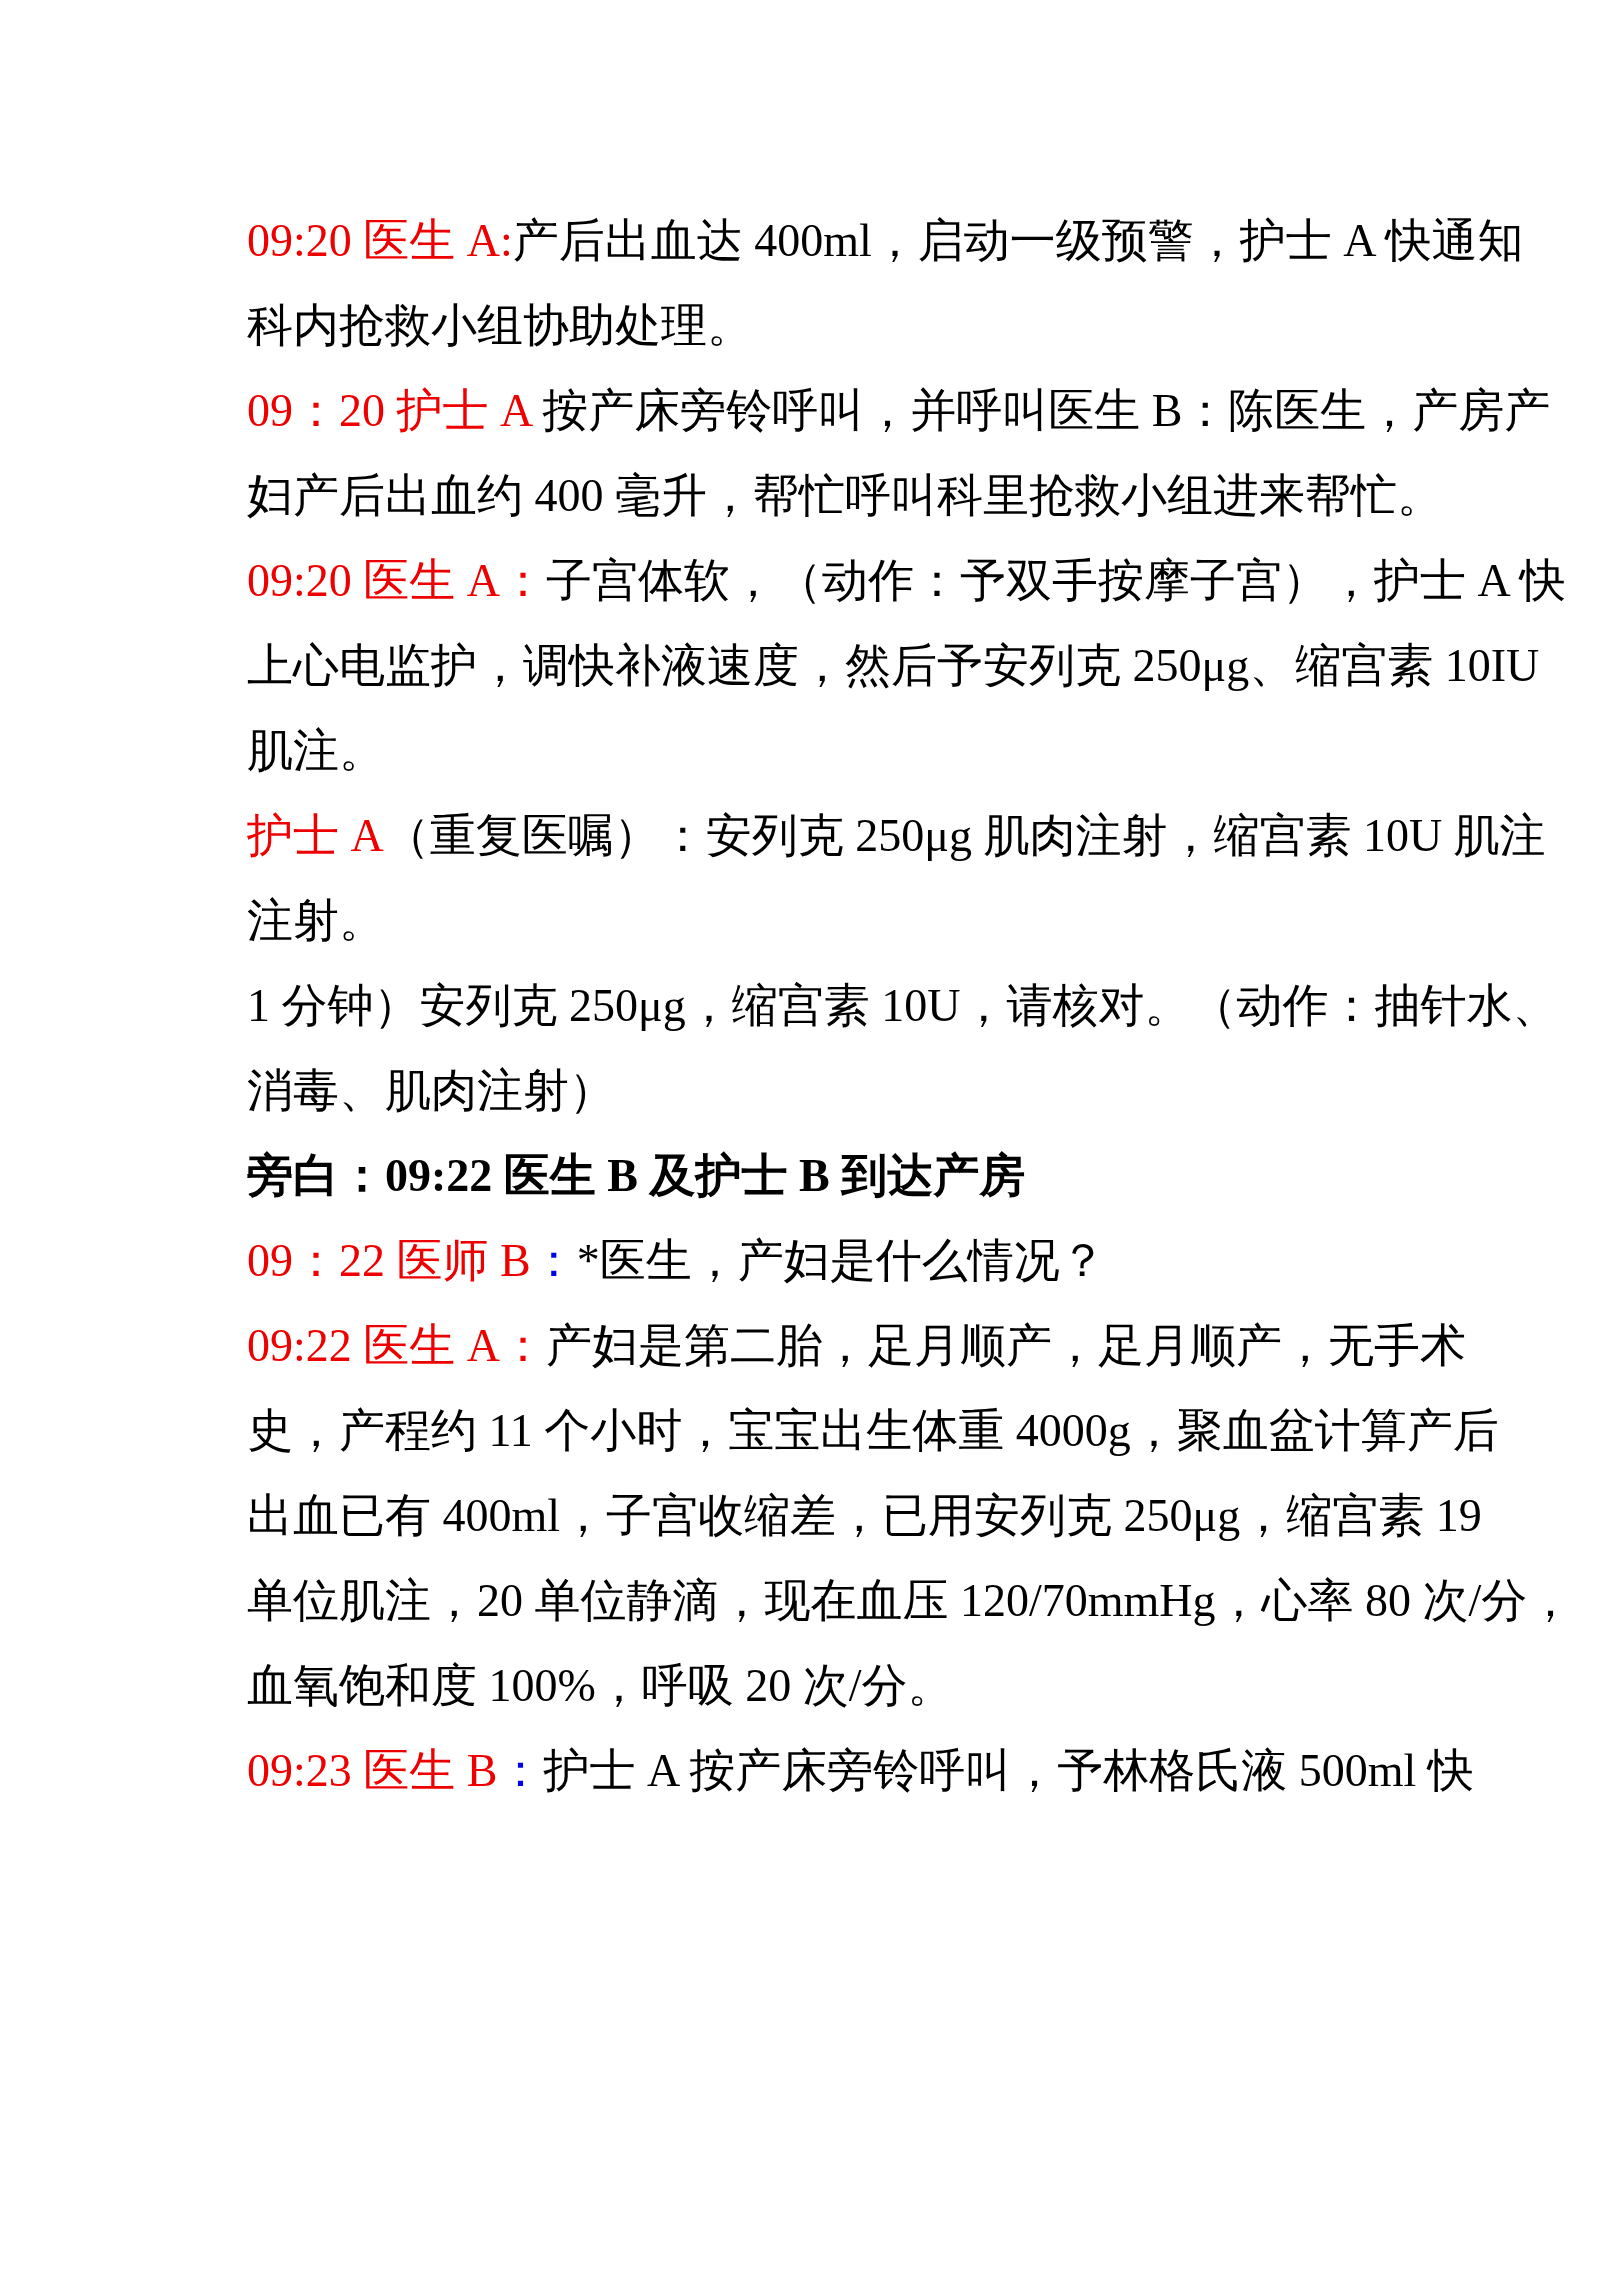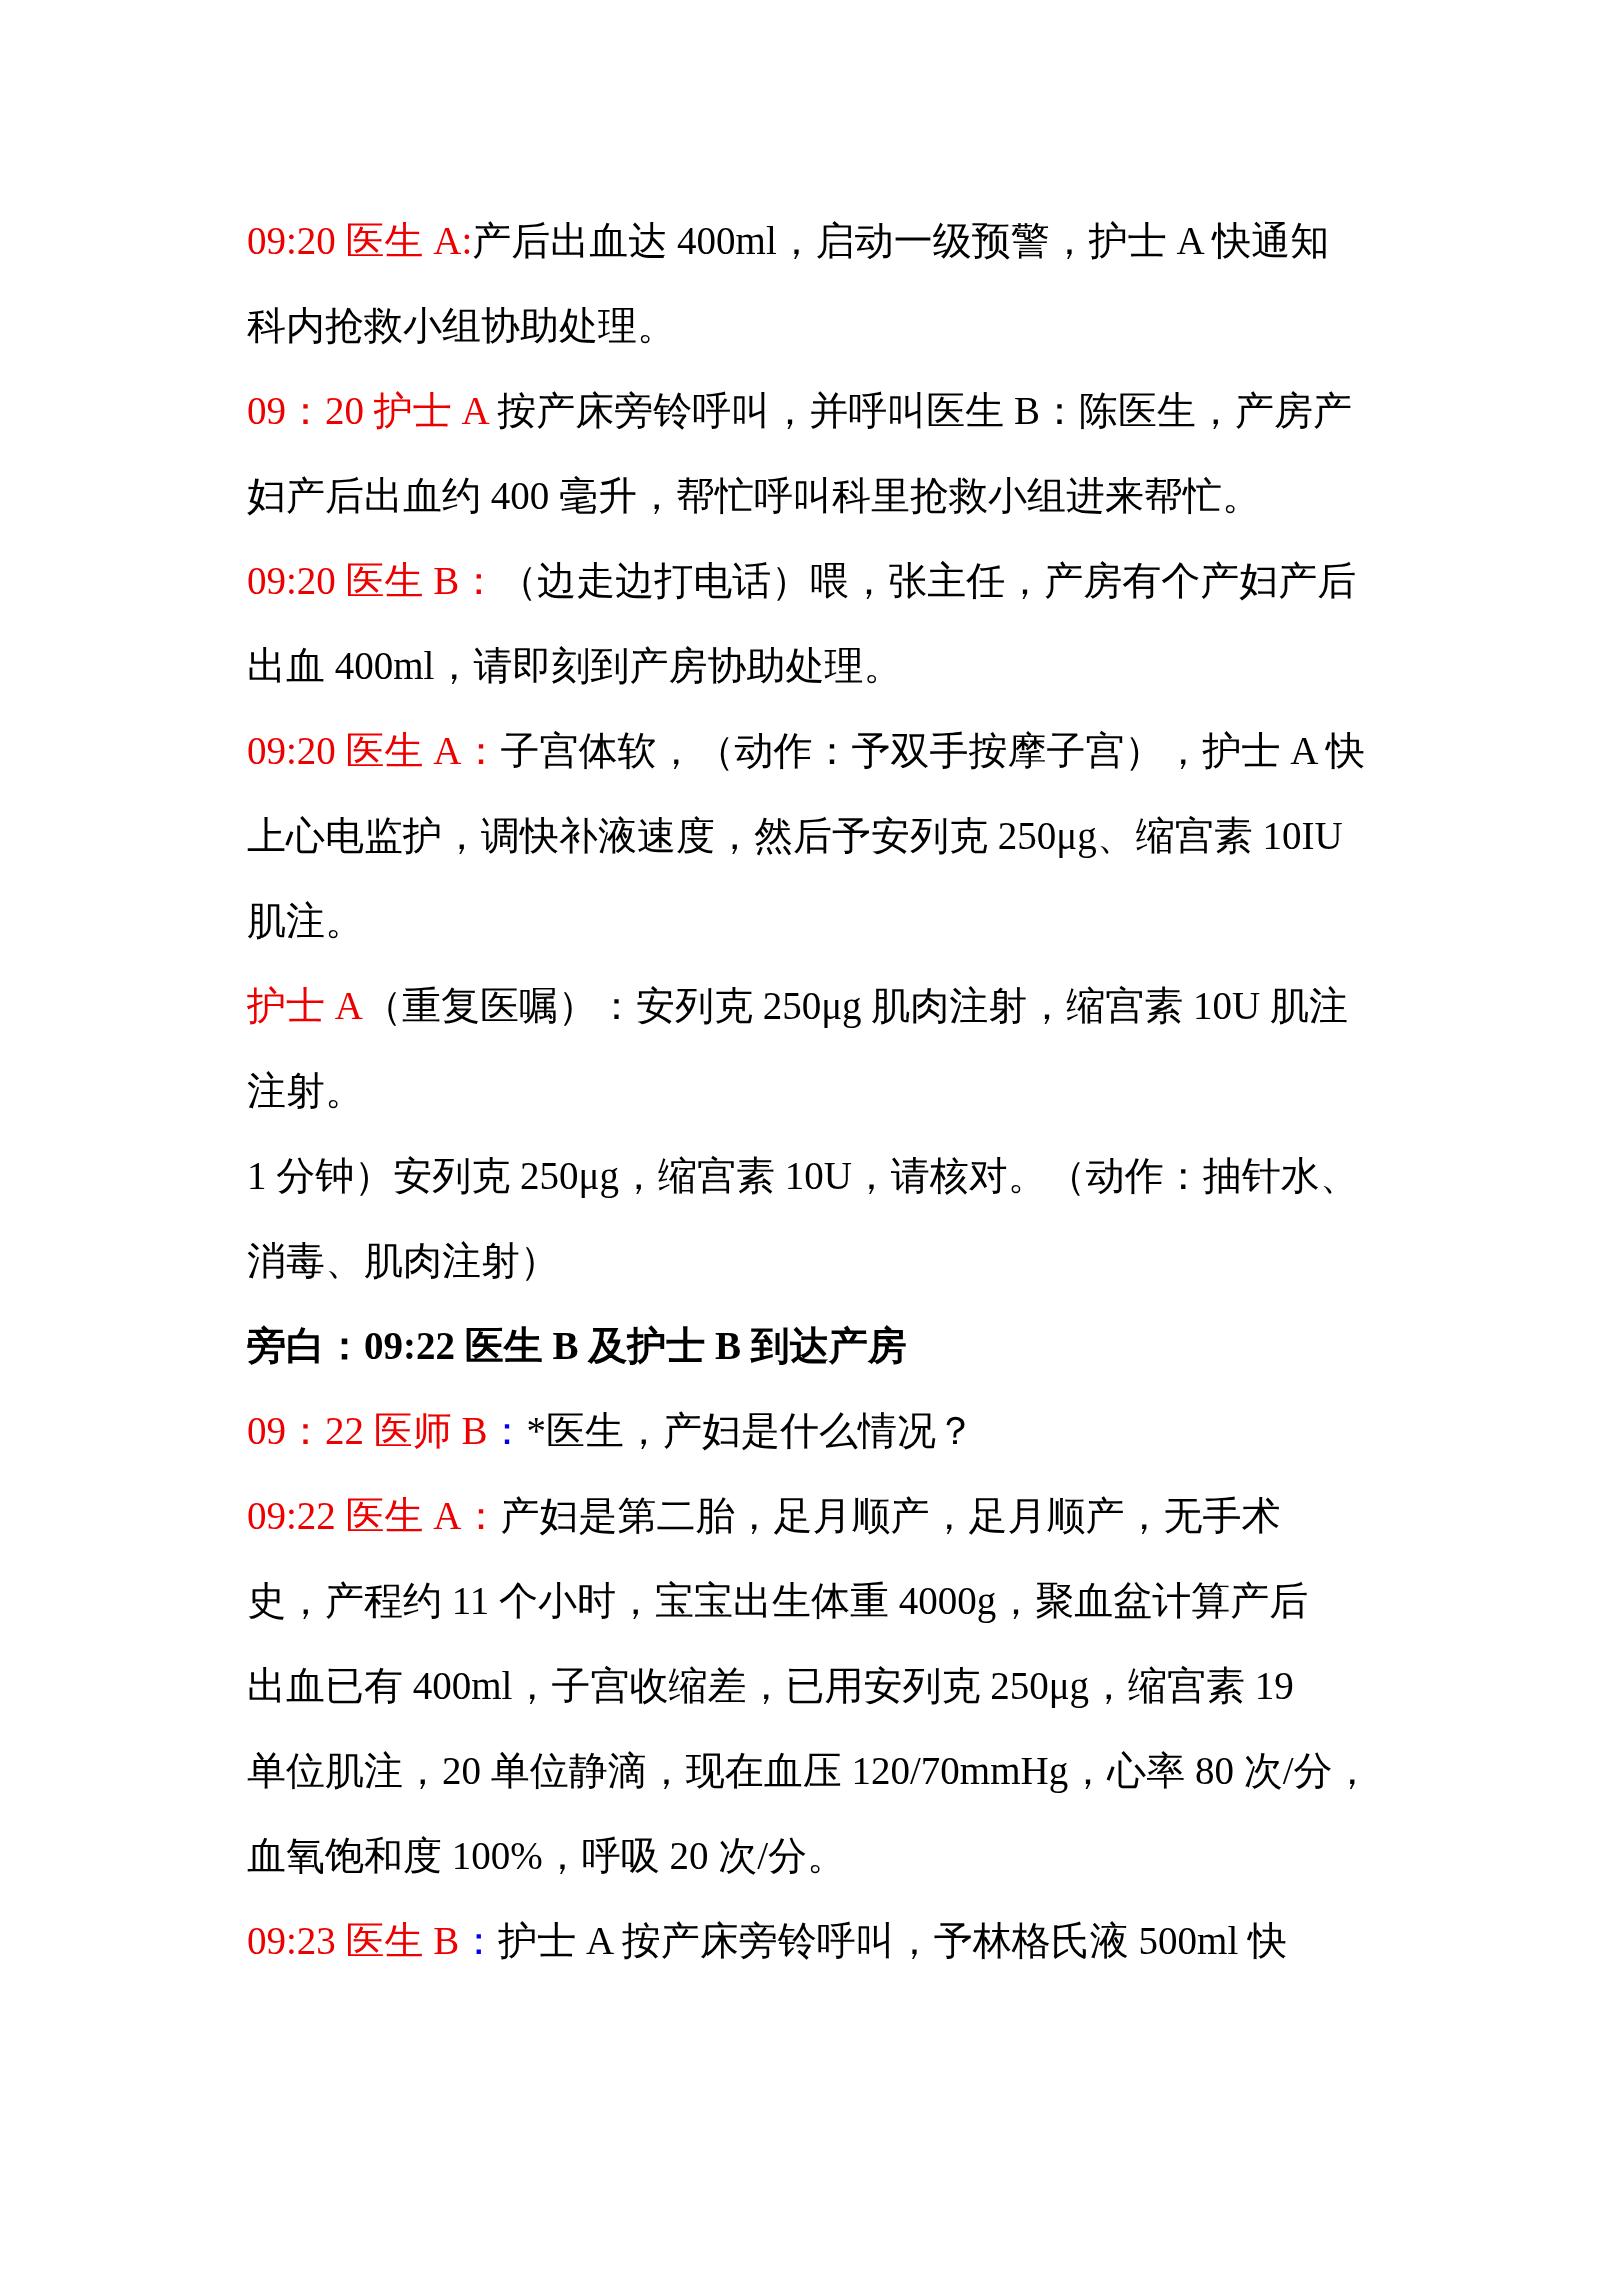--- a/index.html
+++ b/index.html
@@ -22,21 +22,21 @@
       width: 1139px;
     }
     .para {
       margin: 0;
       padding: 0;
     }
     .line {
       display: block;
       height: 85px;
       line-height: 73px;
-      font-size: 39px;
+      font-size: 46px;
       white-space: nowrap;
       letter-spacing: 0px;
     }
     .red { color: #ee0000; }
     .blue { color: #0000ee; }
     .bold { font-weight: bold; }
   </style>
 </head>
 <body>
 
@@ -45,24 +45,20 @@
   <div class="para">
     <span class="line"><span class="red">09:20 医生 A</span><span class="red">:</span><span>产后出血达 400ml，启动一级预警，护士 A 快通知</span></span>
     <span class="line"><span>科内抢救小组协助处理。</span></span>
   </div>
 
   <div class="para">
     <span class="line"><span class="red">09：20 护士 A</span> <span>按产床旁铃呼叫，并呼叫医生 B：陈医生，产房产</span></span>
     <span class="line"><span>妇产后出血约 400 毫升，帮忙呼叫科里抢救小组进来帮忙。</span></span>
   </div>
 
-  <div class="para">
-    <span class="line"><span class="red">09:20 医生 B</span><span class="red">：</span><span>（边走边打电话）喂，张主任，产房有个产妇产后</span></span>
-    <span class="line"><span>出血 400ml，请即刻到产房协助处理。</span></span>
-  </div>
 
   <div class="para">
     <span class="line"><span class="red">09:20 医生 A</span><span class="red">：</span><span>子宫体软，（动作：予双手按摩子宫），护士 A 快</span></span>
     <span class="line"><span>上心电监护，调快补液速度，然后予安列克 250μg、缩宫素 10IU</span></span>
     <span class="line"><span>肌注。</span></span>
   </div>
 
   <div class="para">
     <span class="line"><span class="red">护士 A</span><span>（重复医嘱）：安列克 250μg 肌肉注射，缩宫素 10U 肌注</span></span>
     <span class="line"><span>注射。</span></span>

